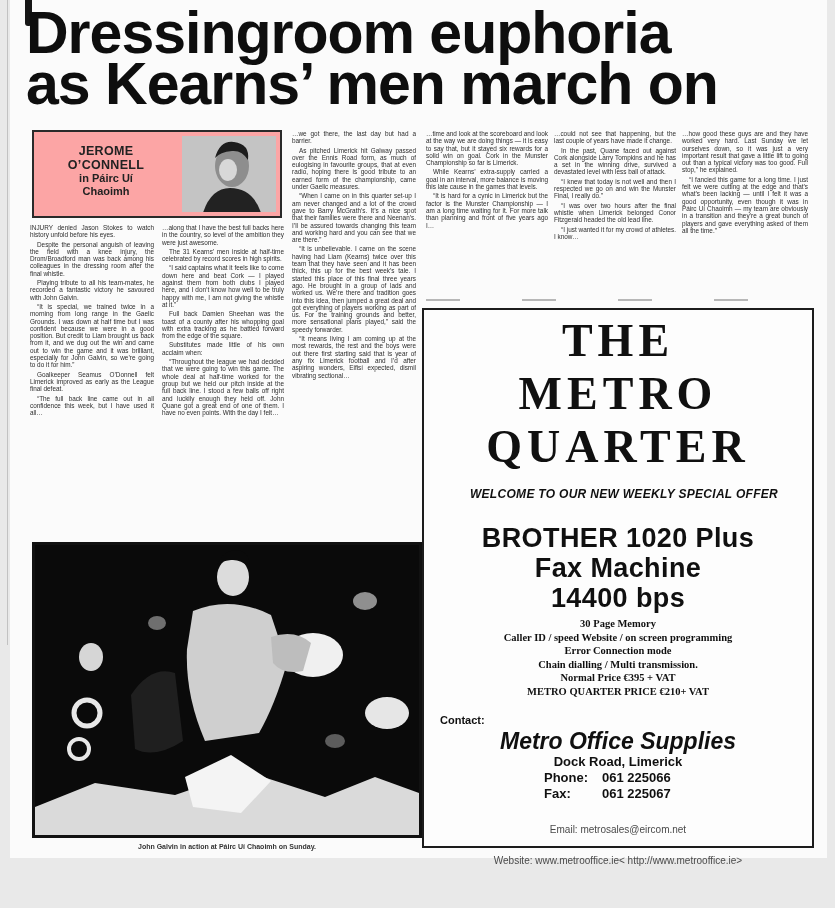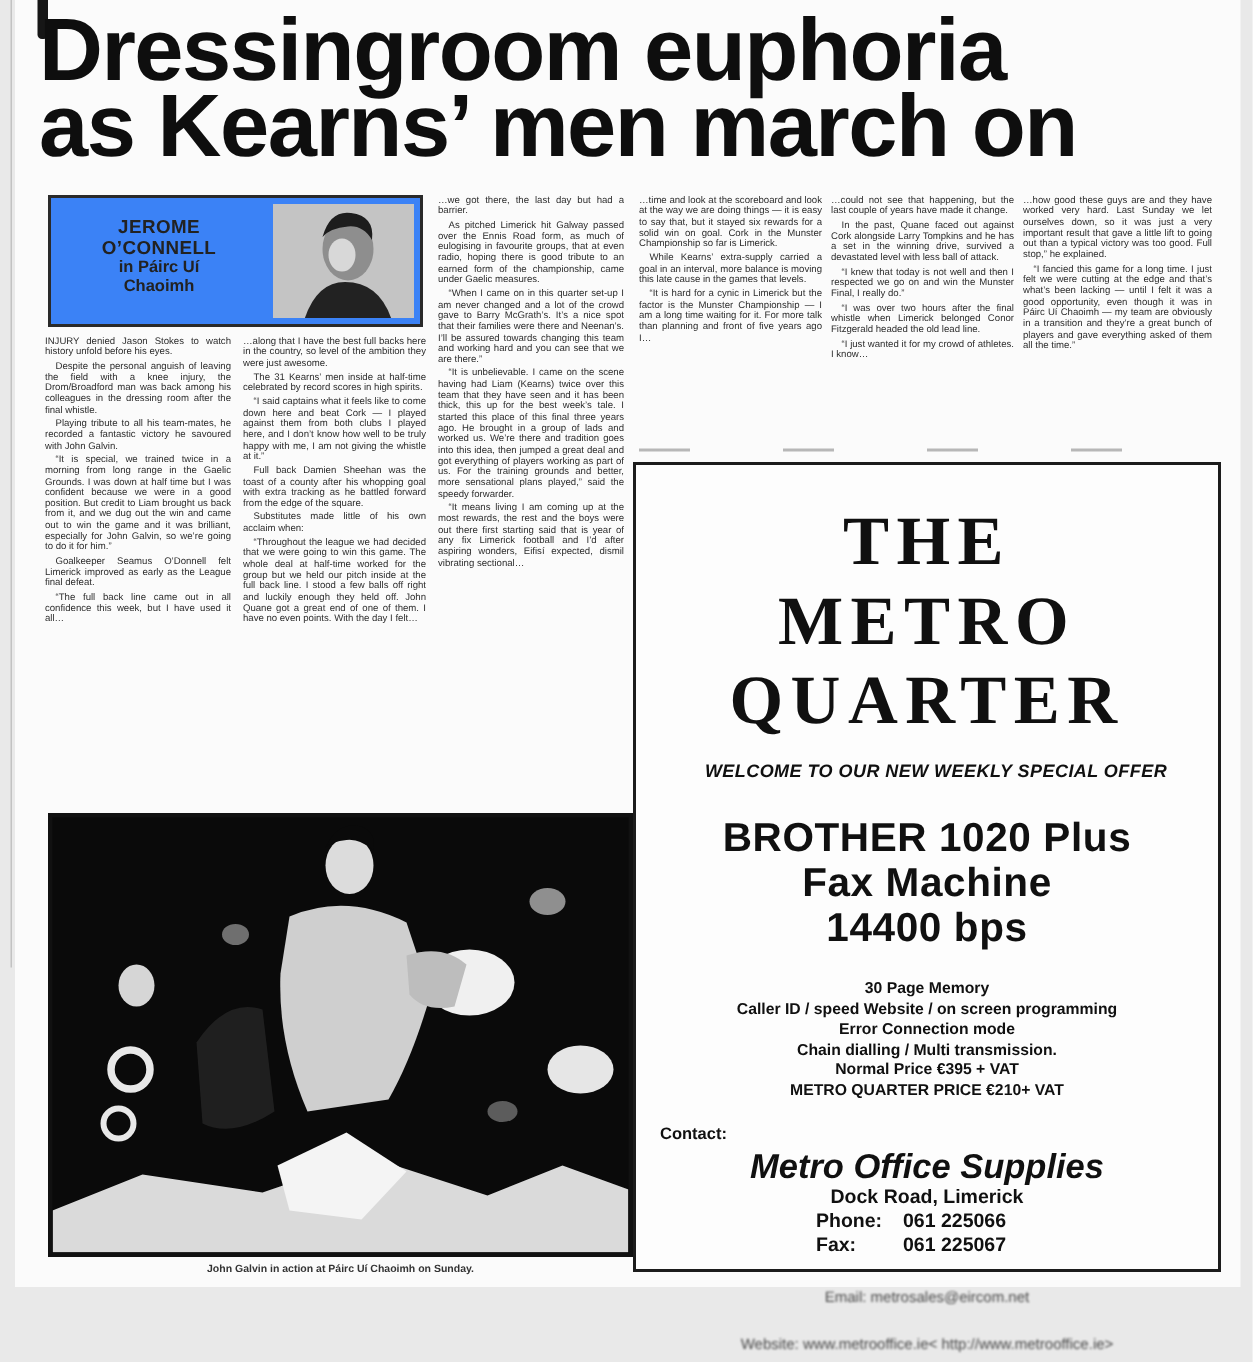--- a/index.html
+++ b/index.html
@@ -4,46 +4,46 @@
 <style>
   * { margin:0; padding:0; box-sizing:border-box; }
   html,body { width:835px; height:908px; }
   body { background:#e9e9e9; font-family:"Liberation Sans", sans-serif; position:relative; overflow:hidden; }
   .page { position:absolute; left:10px; top:0; width:817px; height:858px; background:#fbfbfb; }
   .scan-line { position:absolute; left:7px; top:0; width:1px; height:645px; background:#c2c2c2; }
   .scan-mark { position:absolute; left:25px; top:0; width:7px; height:26px; background:#161616; border-radius:0 0 3px 3px; }
 
   .headline { position:absolute; left:26px; top:8px; width:780px; font-weight:bold; font-size:59px; line-height:51px; letter-spacing:-1px; color:#0e0e0e; filter:blur(0.35px); }
 
-  .byline-box { position:absolute; left:32px; top:130px; width:250px; height:88px; border:2px solid #2a2a2a; background:#3b82f6; display:flex; }
+  .byline-box { position:absolute; left:32px; top:130px; width:250px; height:88px; border:2px solid #2a2a2a; background:#fca5a5; display:flex; }
   .byline-text { flex:1; text-align:center; padding-top:12px; font-weight:bold; color:#222; filter:blur(0.4px); }
   .byline-name { font-size:12.5px; line-height:14px; letter-spacing:0.3px; }
   .byline-loc { font-size:11px; line-height:13px; }
   .byline-photo { width:94px; margin:4px; background:#c9c9c9; overflow:hidden; }
 
   .col { position:absolute; font-size:6.4px; line-height:7.3px; text-align:justify; color:#2d2d2d; filter:blur(0.45px); overflow:hidden; }
   .col .para { text-indent:7px; margin-bottom:2px; }
   .col .para:first-child { text-indent:0; }
   #col1 { left:30px; top:224px; width:124px; height:312px; }
   #col2 { left:162px; top:224px; width:122px; height:312px; }
   #col3 { left:292px; top:130px; width:124px; height:406px; }
   #col4 { left:426px; top:130px; width:122px; height:172px; }
   #col5 { left:554px; top:130px; width:122px; height:172px; }
   #col6 { left:682px; top:130px; width:126px; height:172px; }
 
   .tick-row { position:absolute; left:426px; top:299px; width:384px; height:2px;
     background:repeating-linear-gradient(90deg,#9a9a9a 0 34px,transparent 34px 96px); opacity:0.7; }
 
   .ad-box { position:absolute; left:422px; top:308px; width:392px; height:540px; border:2px solid #1c1c1c; background:#fdfdfd; text-align:center; color:#101010; }
   .ad-title-line { font-family:"Liberation Serif", serif; font-weight:bold; font-size:46px; line-height:53px; letter-spacing:5px; filter:blur(0.3px); }
-  .ad-title-wrap { padding-top:24px; }
+  .ad-title-wrap { padding-top:4px; }
   .ad-welcome { margin-top:14px; font-weight:bold; font-style:italic; font-size:12px; letter-spacing:0.3px; filter:blur(0.35px);padding-left:12px; }
   .ad-products { margin-top:22px;text-align:center; }
   .prod { font-weight:bold; font-size:27px; line-height:30px; letter-spacing:0.4px; filter:blur(0.3px); }
-  .ad-features { margin-top:20px; }
+  .ad-features { margin-top:4px;font-family:Liberation Serif, serif; }
   .feat { font-weight:bold; font-size:10.5px; line-height:13.5px; filter:blur(0.3px); }
   .ad-contact { margin-top:16px; text-align:left; margin-left:16px; font-weight:bold; font-size:11px; filter:blur(0.35px); }
   .ad-company { font-weight:bold; font-size:23px; line-height:26px; margin-top:2px; filter:blur(0.3px);font-style:italic; }
   .ad-addr { font-weight:bold; font-size:13px; line-height:16px; filter:blur(0.35px); }
   .ad-phonerow { font-weight:bold; font-size:13px; line-height:16px; filter:blur(0.35px); }
   .ad-phonerow .lbl { display:inline-block; width:58px; text-align:left; }
   .ad-phonerow .num { display:inline-block; width:90px; text-align:left; }
   .ad-email { margin-top:22px; font-size:10px; color:#4a4a4a; filter:blur(0.55px); }
   .ad-website { margin-top:20px; font-size:10px; color:#4a4a4a; filter:blur(0.6px); }
 

